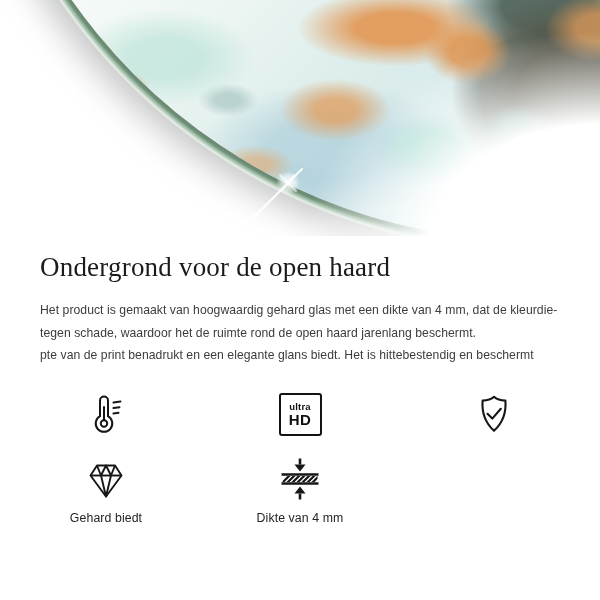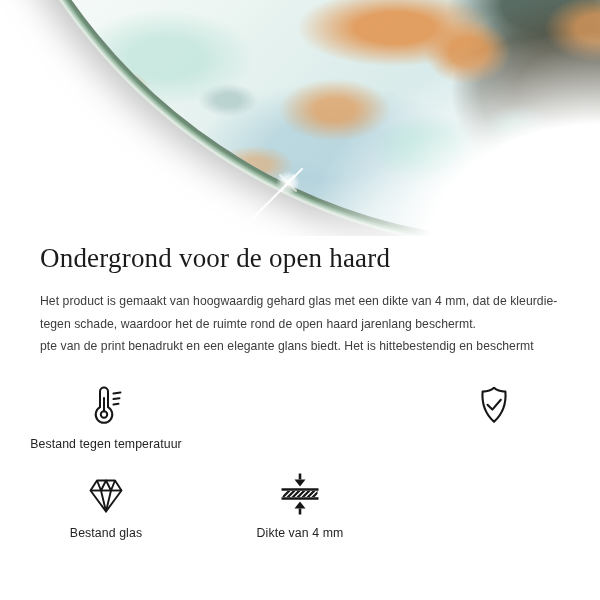--- a/index.html
+++ b/index.html
@@ -48,21 +48,21 @@
   }
   .white-fade{
     position:absolute;inset:0;pointer-events:none;
     background:radial-gradient(380px 280px at 100% 106%,
       #ffffff 0 45%, rgba(255,255,255,0) 78%);
   }
   .sparkle{position:absolute;left:240px;top:135px;pointer-events:none;}
 
   
   .heading{
-    margin:6px 40px 0 40px;
+    margin:15px 40px 0 40px;
     font-family:"Liberation Serif",serif;
     font-size:27px;line-height:33px;color:#1b1b1b;font-weight:400;
     letter-spacing:0.2px;
   }
   .description{margin:15px 35px 0 40px;color:#3c3c3c;}
   .description .line{
     font-size:12.2px;line-height:22.6px;white-space:nowrap;letter-spacing:0.05px;
   }
 
   
@@ -129,24 +129,29 @@
         <g fill="none" stroke="#161616" stroke-width="2" stroke-linecap="round">
           <path d="M16 24.2 A8.3 8.3 0 1 0 24 24.2 L24 8.5 A4 4 0 0 0 16 8.5 Z"></path>
           <circle cx="20" cy="31.5" r="3.2"></circle>
           <line x1="20" y1="15" x2="20" y2="28.2"></line>
           <line x1="29.5" y1="10.5" x2="36.5" y2="9.5"></line>
           <line x1="29.5" y1="16" x2="35.5" y2="15.2"></line>
           <line x1="29.5" y1="21.5" x2="34.5" y2="20.8"></line>
         </g>
       </svg>
     </div>
-    <div class="feature-label">Bestand tegen temperatuur</div>
-  </div>
-
-  <div class="feature">
+  </div>
+
+  <div class="feature">
+    <div class="icon-wrap">
+      <div class="hd-box">
+        <span class="hd-top">ultra</span>
+        <span class="hd-bottom">HD</span>
+      </div>
+    </div>
   </div>
 
   <div class="feature">
     <div class="icon-wrap">
       <svg class="icon" width="44" height="44" viewBox="0 0 44 44">
         <g fill="none" stroke="#161616" stroke-width="2.1" stroke-linecap="round" stroke-linejoin="round">
           <path d="M22 4.8 C19.6 7 15.2 8.4 10.6 8.6 C9.7 19.4 12.7 30.2 22 38.8 C31.3 30.2 34.3 19.4 33.4 8.6 C28.8 8.4 24.4 7 22 4.8 Z"></path>
           <path d="M15.5 21.8 L20.3 26.6 L28.8 16.8"></path>
         </g>
       </svg>
@@ -158,21 +163,21 @@
       <svg class="icon" width="44" height="42" viewBox="0 0 44 42">
         <g fill="none" stroke="#161616" stroke-width="1.9" stroke-linejoin="round">
           <path d="M6.5 16.5 L13 6.5 L31 6.5 L37.5 16.5 L22 37.5 Z"></path>
           <path d="M6.5 16.5 L37.5 16.5"></path>
           <path d="M13 6.5 L17 16.5 M31 6.5 L27 16.5"></path>
           <path d="M17 16.5 L22 6.5 L27 16.5"></path>
           <path d="M17 16.5 L22 37.5 L27 16.5"></path>
         </g>
       </svg>
     </div>
-    <div class="feature-label">Bestand glas</div>
+    <div class="feature-label">Gehard biedt</div>
   </div>
 
 
   <div class="feature">
     <div class="icon-wrap">
       <svg class="icon" width="44" height="44" viewBox="0 0 44 44">
         <defs>
           <clipPath id="barClip">
               <rect x="4.5" y="19" width="35" height="6"></rect>
             </clipPath>

